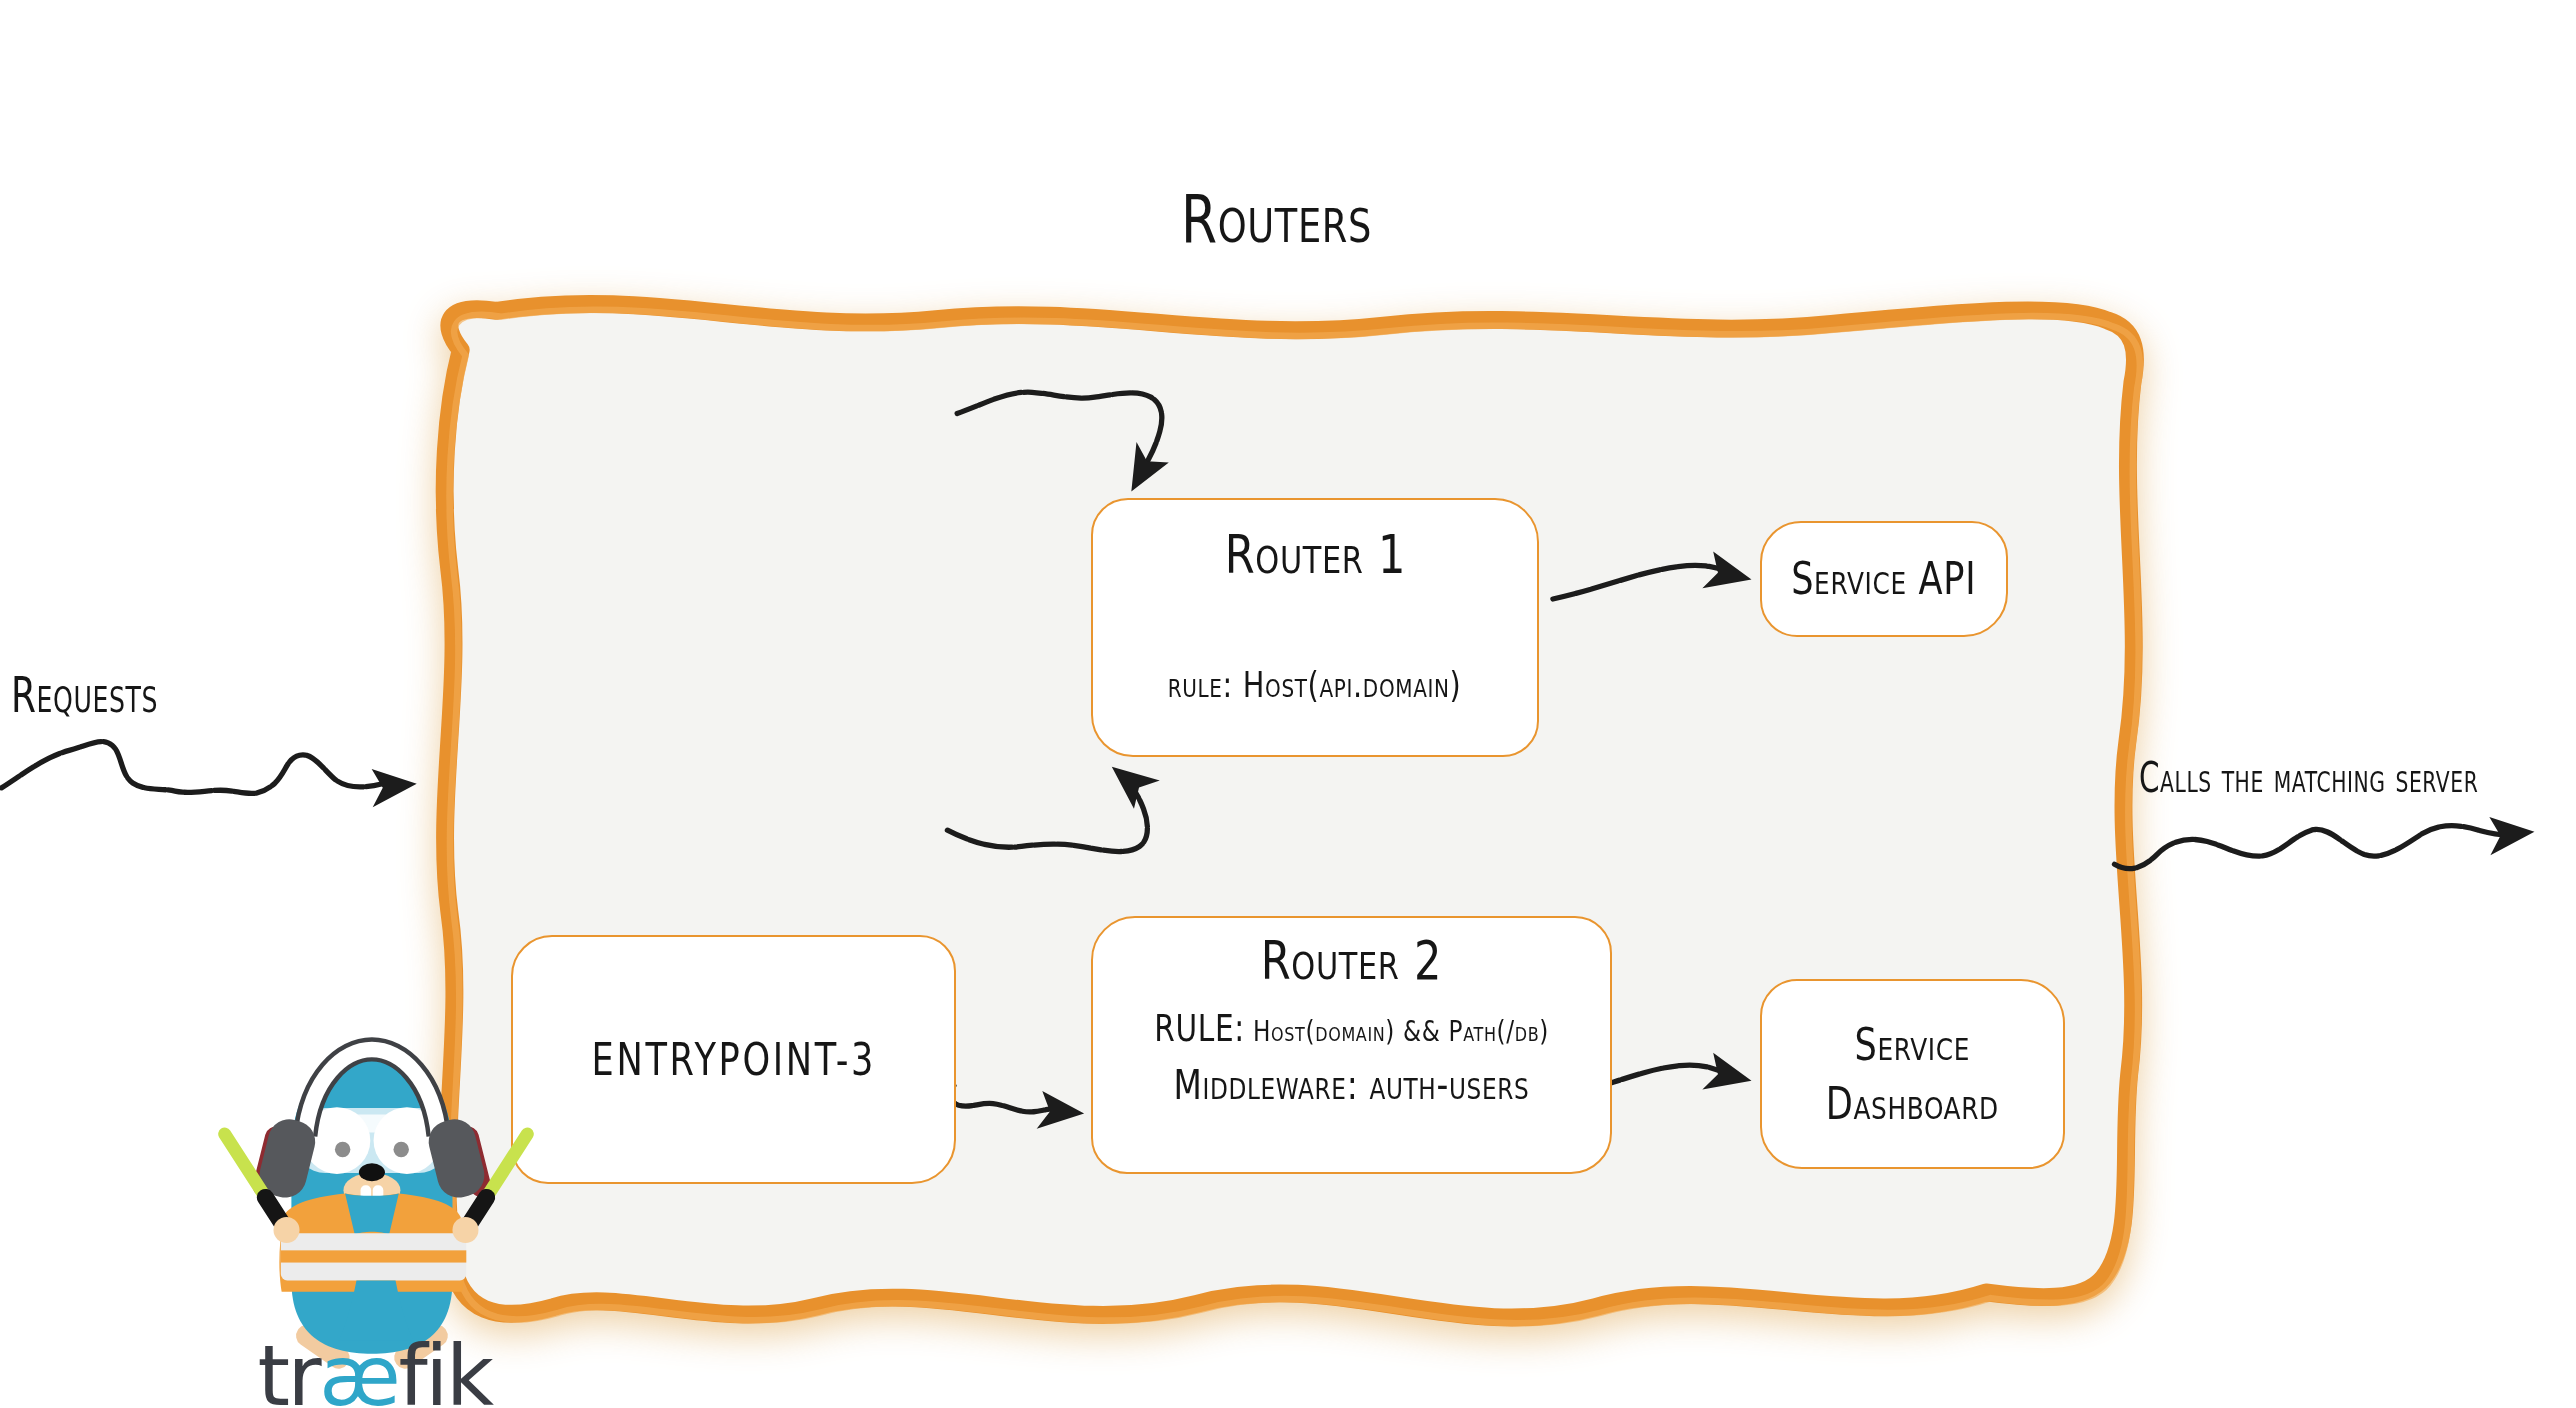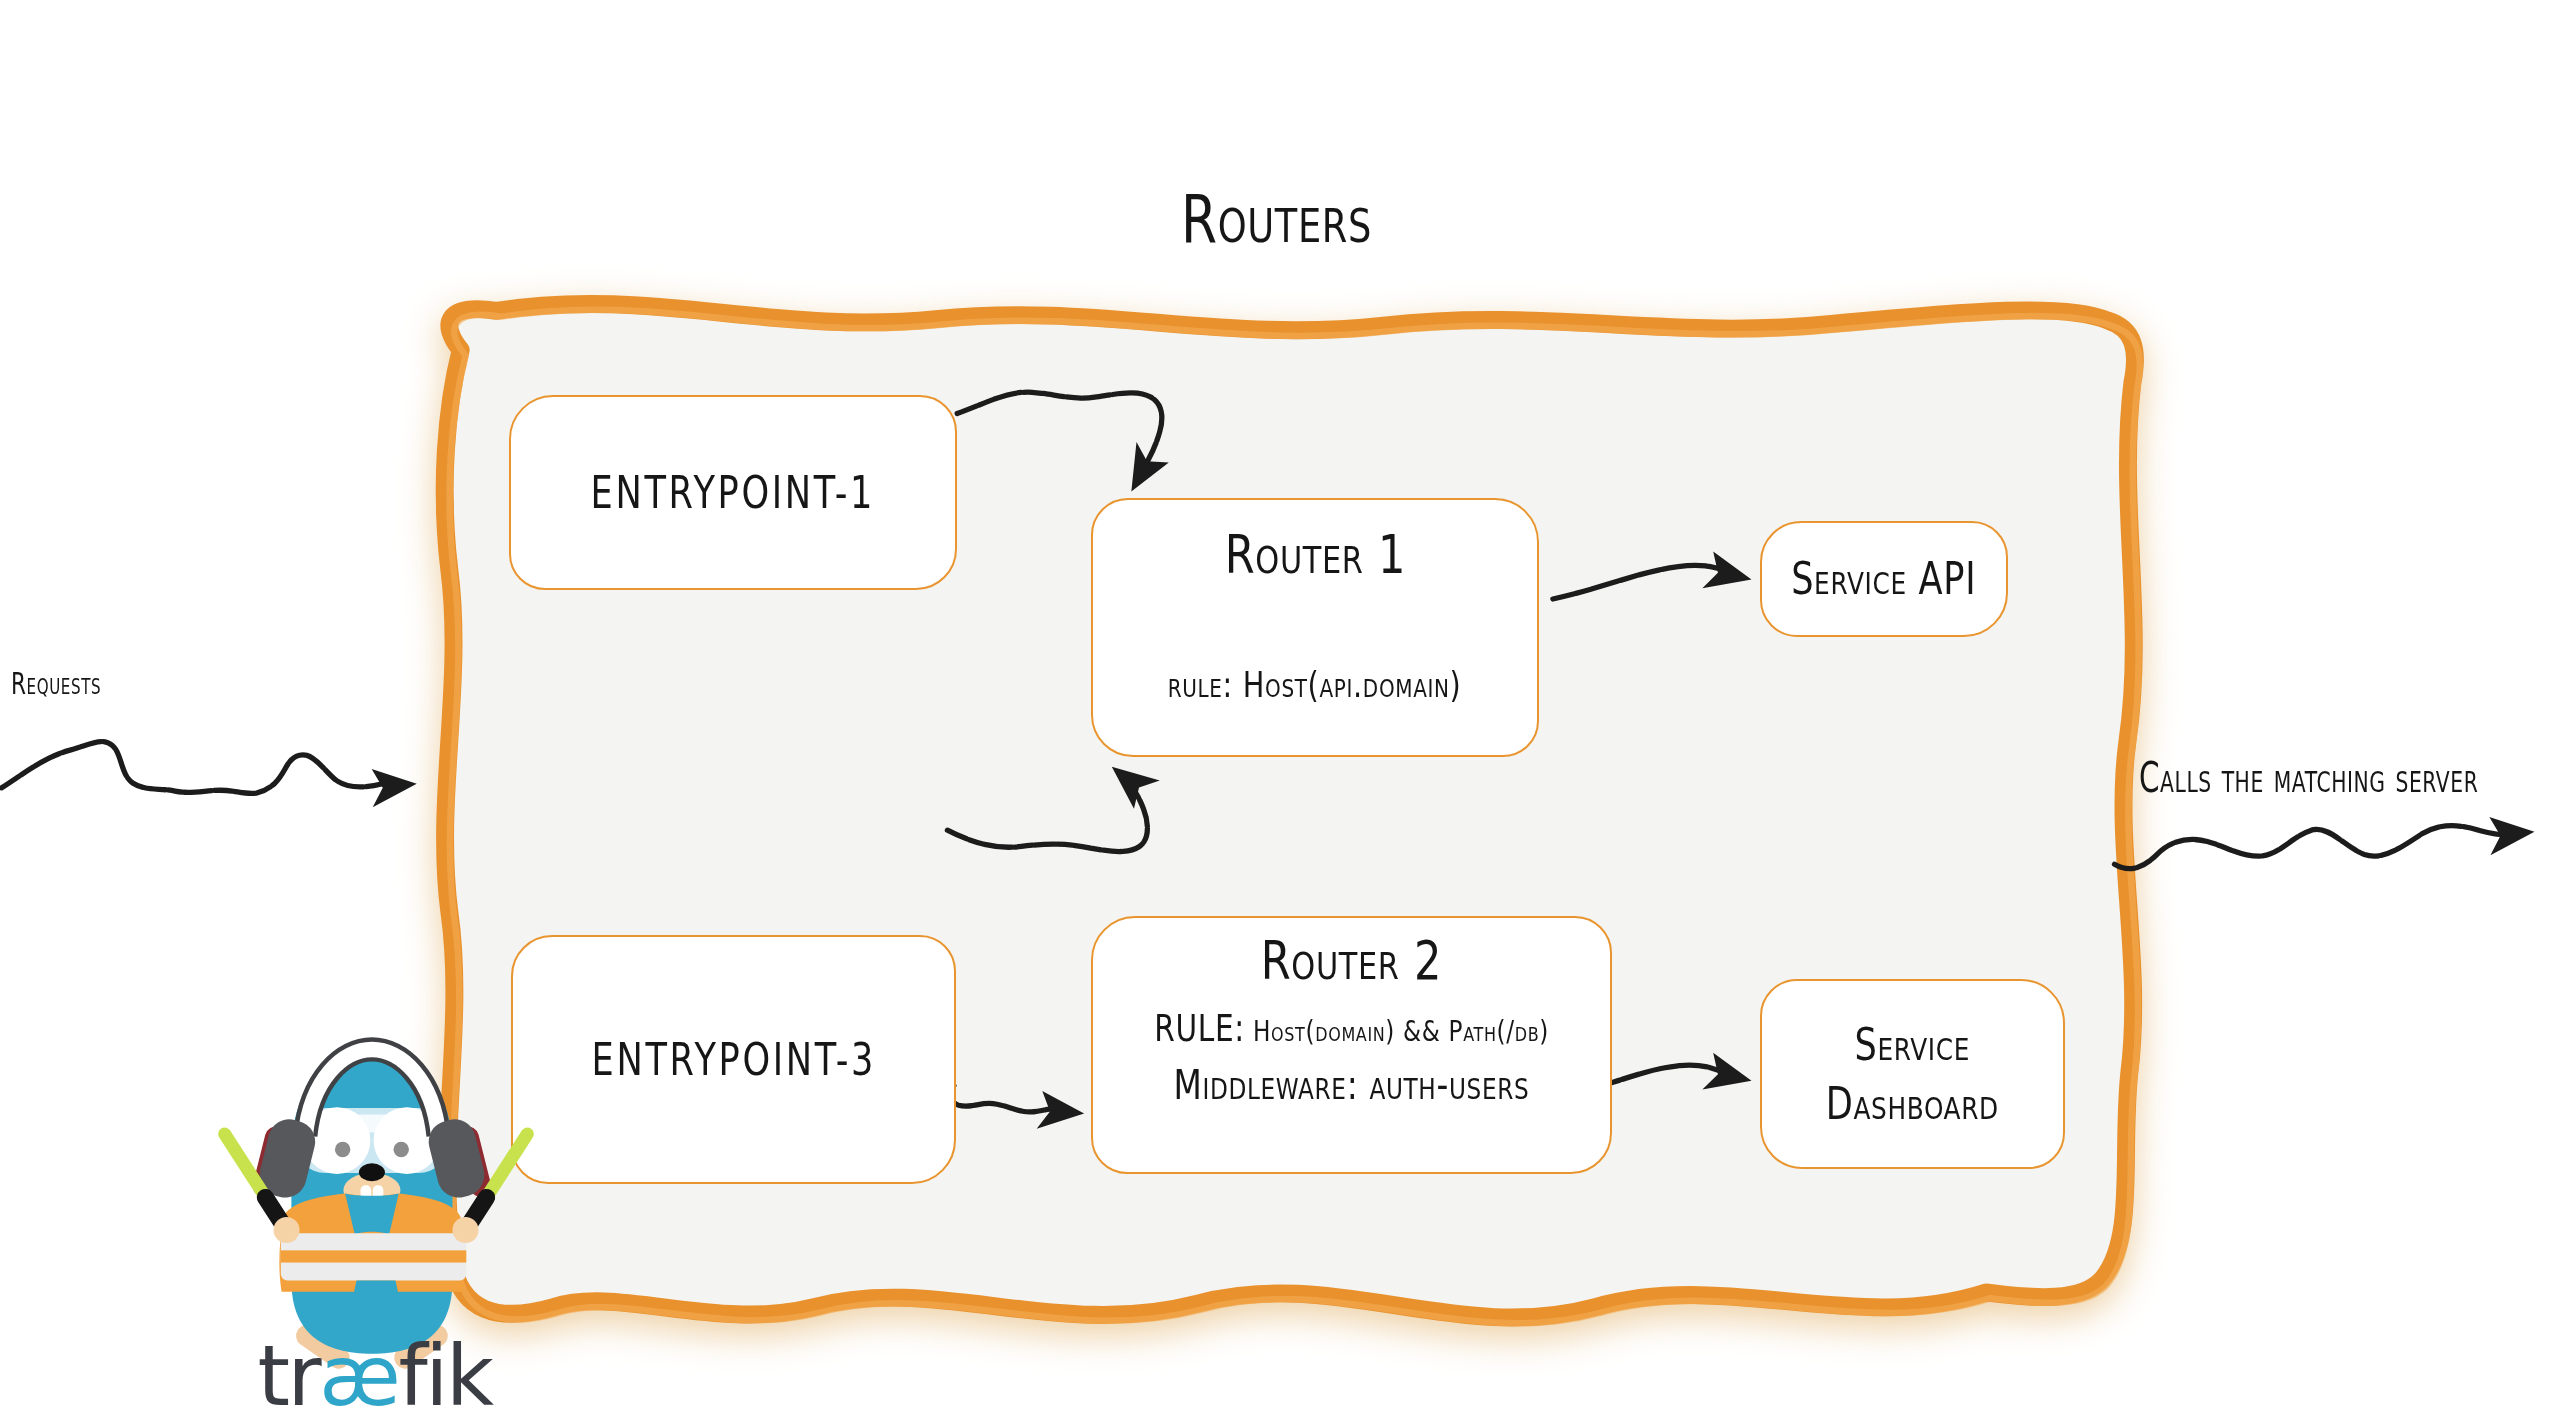--- a/index.html
+++ b/index.html
@@ -33,21 +33,21 @@
   #svc-dash{left:1760px;top:979px;width:305px;height:190px;}
   .ep-label{font-size:44px;}
   .router-title{font-size:54px;margin-top:23px;}
   #router1 .rule-line{font-size:36px;margin-top:78px;}
   #router2 .router-title{margin-top:11.4px;}
   #router2 .rule-line{font-size:29px;margin-top:14.7px;}
   #router2 .rule-line .rule-key{font-size:37px;}
   #router2 .mw-line{font-size:41px;margin-top:11.4px;}
   .svc-label{font-size:44px;line-height:1.35;}
   
-  .side-label{position:absolute;font-size:30px;}
+  .side-label{position:absolute;font-size:50px;}
   #requests-label{left:11.4px;top:666px;}
   #calls-label{left:2139px;top:753px;font-size:42px;}
   #calls-label .hand-left{transform:scaleX(.70);}
   
   .logo{position:absolute;left:197px;top:1012px;width:391px;height:396px;}
   .wordmark{
     position:absolute;left:6.5px;top:316px;width:342px;text-align:center;
     font-size:83px;font-weight:500;letter-spacing:-2.4px;color:#3A3D44;
   }
   .wordmark .ae{color:#2FA6C9;}
@@ -124,23 +124,20 @@
       <g transform="translate(3114,1022) rotate(-4)">
           <path d="M0,0 L-56,25 L-42,2 L-54,-22 Z"></path>
         </g>
     </g>
   </svg>
 
   <div class="title">
     <span class="hand sc">Routers</span>
   </div>
 
-  <div class="box r1" id="ep1">
-    <span class="hand ep-label up">entrypoint-1</span>
-  </div>
   <div class="box r3" id="ep3">
     <span class="hand ep-label up">entrypoint-3</span>
   </div>
 
   <div class="box r2" id="router1">
     <span class="hand sc router-title">Router 1</span>
     <span class="hand sc rule-line">rule: Host(api.domain)</span>
   </div>
   <div class="box r1" id="router2">
     <span class="hand sc router-title">Router 2</span>

